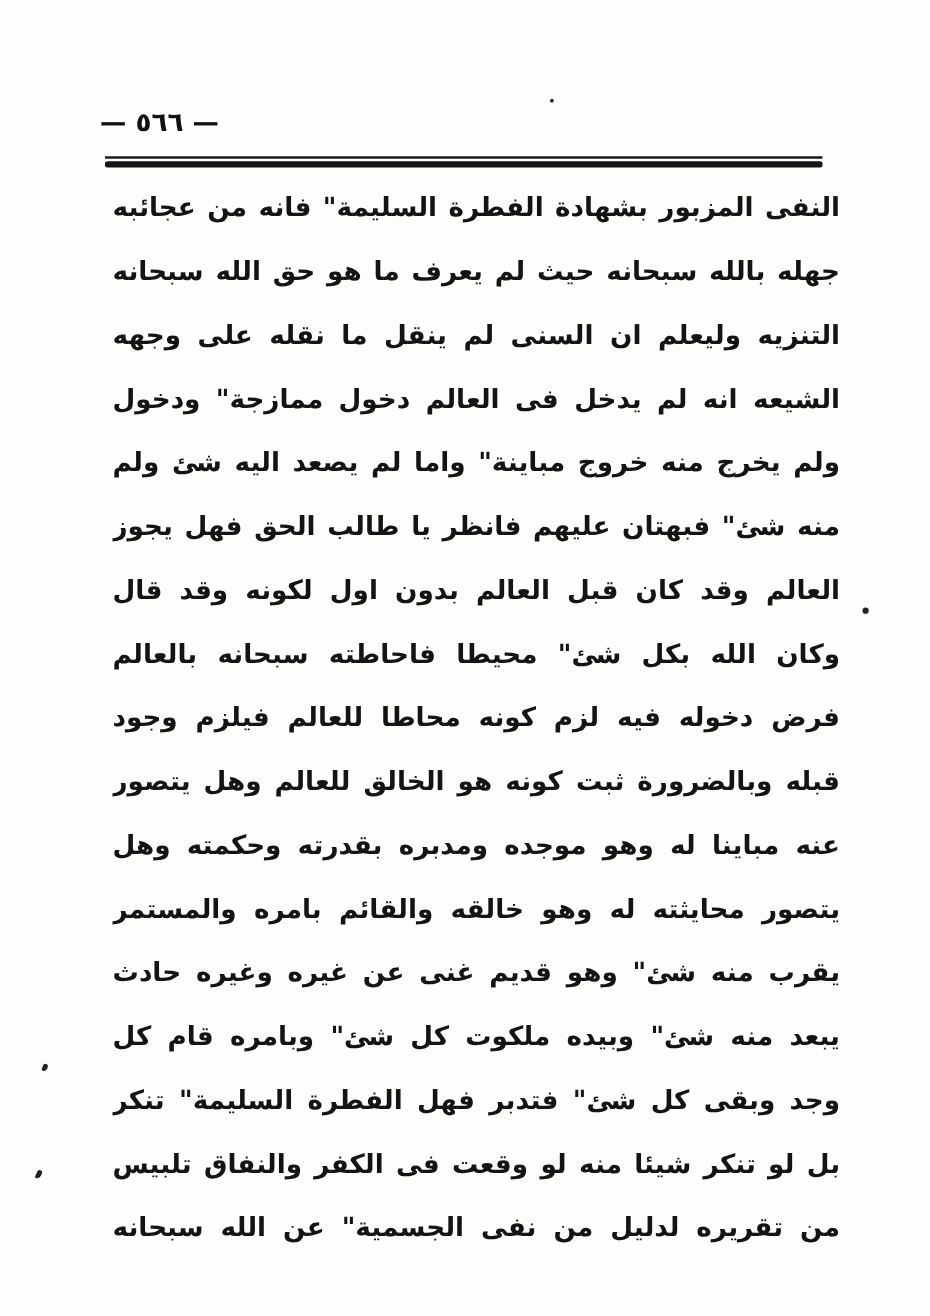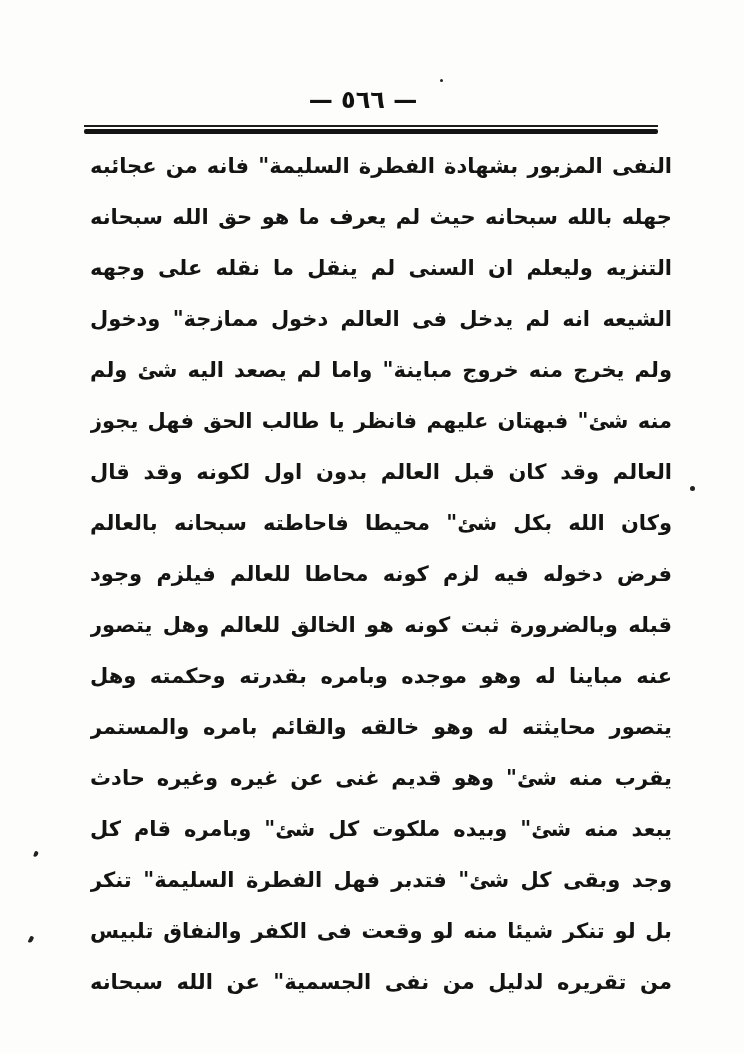--- a/index.html
+++ b/index.html
@@ -14,22 +14,21 @@
     background: #fdfdfb;
     overflow: hidden;
     font-family: "DejaVu Sans", sans-serif;
     color: #121212;
   }
   .page-number {
     position: absolute;
     top: 86px;
     left: 80px;
     width: 566px;
-    text-align: center;
-    font-size: 24px;
+    font-size: 21px;
     font-weight: 700;
     letter-spacing: 3px;
     color: #111;
     direction: ltr;
   }
   .rule {
     position: absolute;
     top: 125px;
     left: 84px;
     width: 574px;
@@ -88,21 +87,21 @@
     <div class="line">النفى المزبور بشهادة الفطرة السليمة" فانه من عجائبه التى تدل على</div>
     <div class="line">جهله بالله سبحانه حيث لم يعرف ما هو حق الله سبحانه من</div>
     <div class="line">التنزيه وليعلم ان السنى لم ينقل ما نقله على وجهه فالذى نقوله</div>
     <div class="line">الشيعه انه لم يدخل فى العالم دخول ممازجة" ودخول احاطة"</div>
     <div class="line">ولم يخرج منه خروج مباينة" واما لم يصعد اليه شئ ولم ينزل</div>
     <div class="line">منه شئ" فبهتان عليهم فانظر يا طالب الحق فهل يجوز دخوله فى</div>
     <div class="line">العالم وقد كان قبل العالم بدون اول لكونه وقد قال سبحانه</div>
     <div class="line">وكان الله بكل شئ" محيطا فاحاطته سبحانه بالعالم المعلومة" فان</div>
     <div class="line">فرض دخوله فيه لزم كونه محاطا للعالم فيلزم وجود العالم</div>
     <div class="line">قبله وبالضرورة ثبت كونه هو الخالق للعالم وهل يتصور خروجه</div>
-    <div class="line">عنه مباينا له وهو موجده وبامره بقدرته وحكمته وهل</div>
+    <div class="line">عنه مباينا له وهو موجده ومدبره بقدرته وحكمته وهل</div>
     <div class="line">يتصور محايثته له وهو خالقه والقائم بامره والمستمر فقره اليه وهل</div>
     <div class="line">يقرب منه شئ" وهو قديم غنى عن غيره وغيره حادث فقير اليه وهل</div>
     <div class="line">يبعد منه شئ" وبيده ملكوت كل شئ" وبامره قام كل شئ" وبلطفه</div>
     <div class="line">وجد وبقى كل شئ" فتدبر فهل الفطرة السليمة" تنكر شيئا من ذلك</div>
     <div class="line">بل لو تنكر شيئا منه لو وقعت فى الكفر والنفاق تلبيس قد علم</div>
     <div class="line">من تقريره لدليل من نفى الجسمية" عن الله سبحانه وعدم تعرضه</div>
   </div>
 
   <div class="speck speck-dot-right"></div>
   <div class="speck speck-mark-left-1"></div>

